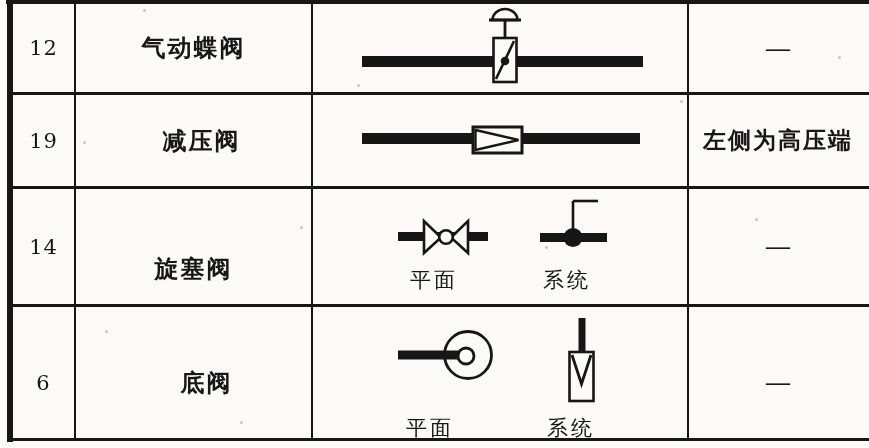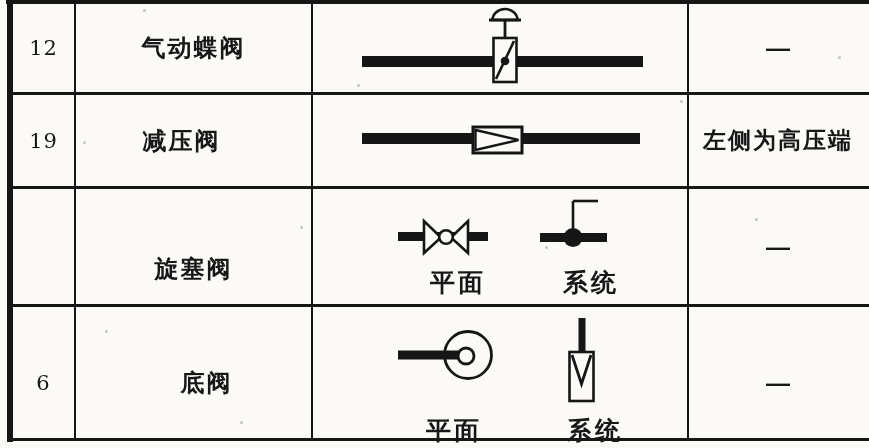--- a/index.html
+++ b/index.html
@@ -6,28 +6,29 @@
   .screen {
     position:relative; width:869px; height:448px;
     background:#fbfaf6; overflow:hidden;
     font-family:"Liberation Sans", sans-serif;
     color:#171717;
   }
   .line { position:absolute; background:#161616; }
   .cell {
     position:absolute; display:flex; align-items:center; justify-content:center;
     white-space:nowrap;
+    font-family:Liberation Serif, serif;
   }
   .num  { font-family:"DejaVu Serif", serif; font-size:21px; letter-spacing:1px;border-radius:20px; }
   .cname  { font-size:24px; font-weight:bold; letter-spacing:2px; }
   .remark { font-size:23px; font-weight:bold; letter-spacing:2px;text-align:center; }
   .dash   { font-size:24px; font-weight:bold; }
   .sublabel {
-    position:absolute; width:76px; text-align:right;
-    font-size:25px; font-weight:bold; letter-spacing:3px;
+    position:absolute; width:76px; text-align:left;
+    font-size:21px; font-weight:normal; letter-spacing:3px;
   }
   svg.sym { position:absolute; overflow:visible; }
   .speck { position:absolute; width:3px; height:3px; background:#9a9a94; border-radius:50%; opacity:.55; }
 </style>
 </head>
 <body>
 
 <div class="screen">
 
   <div class="line" style="left:6px;top:0;width:863px;height:4px"></div>
@@ -47,28 +48,29 @@
     <rect x="181.5" y="34" width="23" height="44" fill="#fbfaf6" stroke="#161616" stroke-width="2.6"></rect>
     <line x1="184" y1="75" x2="202" y2="37" stroke="#161616" stroke-width="2.6"></line>
     <circle cx="193" cy="57" r="4.3" fill="#161616"></circle>
     <line x1="193" y1="34" x2="193" y2="15" stroke="#161616" stroke-width="2.8"></line>
     <path d="M 180.5 16 A 12.5 11 0 0 1 205.5 16 Z" fill="#fbfaf6" stroke="#161616" stroke-width="2.6"></path>
     <line x1="177" y1="16" x2="209" y2="16" stroke="#161616" stroke-width="3"></line>
   </svg>
   <div class="cell dash" style="left:689px;top:4px;width:178px;height:88px">—</div>
 
   <div class="cell num" style="left:13px;top:95px;width:61px;height:91px">19</div>
-  <div class="cell cname" style="left:64px;top:95px;width:235px;height:91px">减压阀</div>
+  <div class="cell cname" style="left:84px;top:95px;width:235px;height:91px">减压阀</div>
   <svg class="sym" style="left:312px;top:95px" width="376" height="91" viewBox="0 0 376 91">
     <rect x="50" y="38" width="278" height="11" fill="#161616"></rect>
     <rect x="161" y="32" width="49" height="26" fill="#fbfaf6" stroke="#161616" stroke-width="3"></rect>
     <path d="M 163.5 35 L 206.5 45 L 163.5 55 Z" fill="#fbfaf6" stroke="#161616" stroke-width="2.4"></path>
   </svg>
   <div class="cell remark" style="left:689px;top:95px;width:178px;height:91px">左侧为高压端</div>
 
+  <div class="cell num" style="left:13px;top:189px;width:61px;height:115px">14</div>
   <div class="cell cname" style="left:76px;top:189px;width:235px;height:115px;padding-top:22px">旋塞阀</div>
   <svg class="sym" style="left:312px;top:190px" width="376" height="114" viewBox="0 0 376 114">
 
     <rect x="86" y="42" width="90" height="9" fill="#161616"></rect>
     <path d="M 112 31 L 112 63 L 129 47.5 Z" fill="#fbfaf6" stroke="#161616" stroke-width="2.6"></path>
     <path d="M 156 31 L 156 63 L 139 47.5 Z" fill="#fbfaf6" stroke="#161616" stroke-width="2.6"></path>
     <circle cx="134" cy="47" r="6.8" fill="#fbfaf6" stroke="#161616" stroke-width="2.6"></circle>
 
     <rect x="228" y="43" width="67" height="9" fill="#161616"></rect>
     <circle cx="261" cy="47.5" r="9.5" fill="#161616"></circle>

